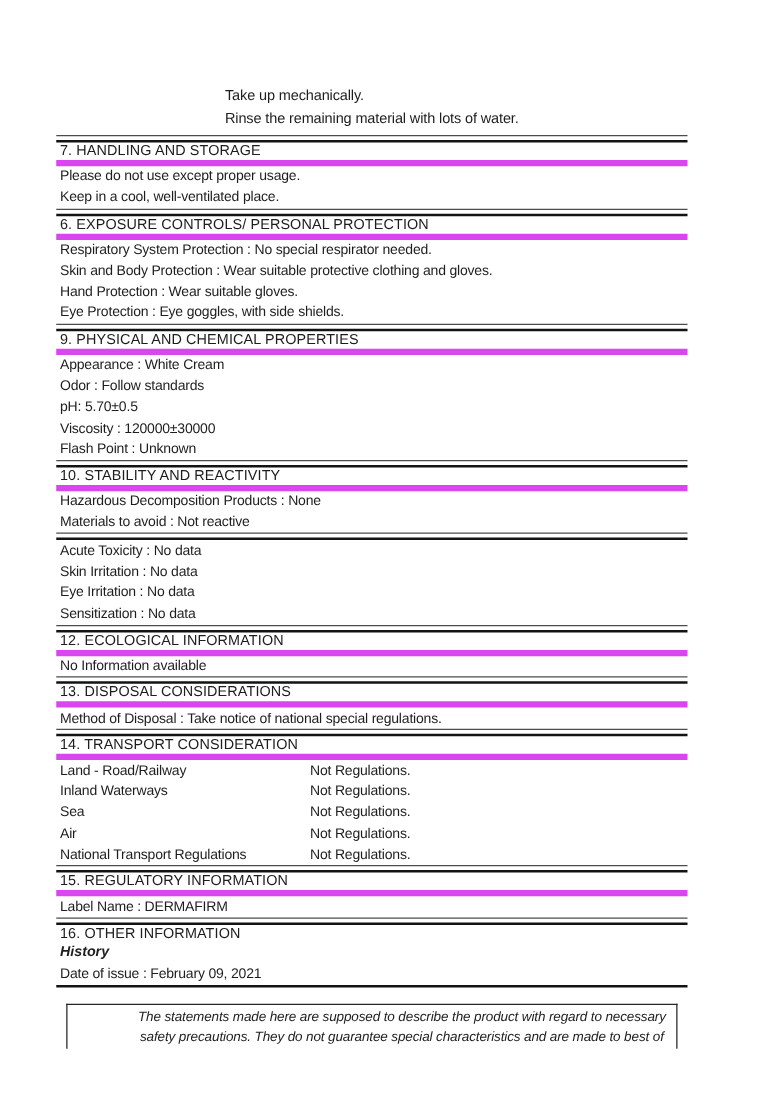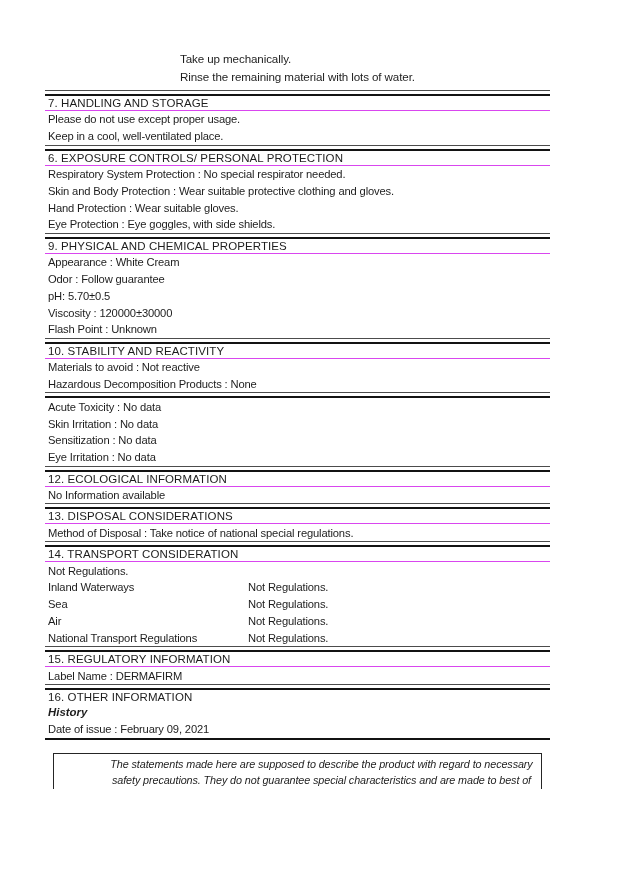--- a/index.html
+++ b/index.html
@@ -6,41 +6,41 @@
   body {
     width: 621px; height: 879px;
     background: #ffffff;
     font-family: "Liberation Sans", "DejaVu Sans", sans-serif;
     color: #1d1d1d;
     position: relative;
     overflow: hidden;
   }
   .doc {
     position: absolute;
-    left: 45px; top: 50px;
+    left: 45px; top: 68px;
     width: 505px;
   }
   
   .cont-wrap { margin-bottom: 4px; }
   .cont {
     margin-left: 135px;
     height: 18px; line-height: 18px;
     font-size: 11.6px; letter-spacing: -0.1px;
     white-space: nowrap;
   }
   
   .rule-double {
     height: 3px;
     border-top: 1px solid #4c4c4c;
     border-bottom: 2px solid #131313;
   }
   .sec-title {
     font-size: 11.5px; line-height: 13px;
     padding: 1px 0 0 3px;
-    border-bottom: 1px solid #d946ef;
+    border-bottom: 5px solid #d946ef;
     letter-spacing: 0.1px;
     white-space: nowrap;
   }
   .sec-title.no-underline { border-bottom: none; }
   .row {
     height: 16.8px;
     display: flex; align-items: center;
     padding-left: 3px;
     font-size: 11.2px; letter-spacing: -0.15px;
     white-space: nowrap;
@@ -83,47 +83,48 @@
   <div class="rule-double"></div>
   <div class="sec-title">6. EXPOSURE CONTROLS/ PERSONAL PROTECTION</div>
   <div class="row">Respiratory System Protection : No special respirator needed.</div>
   <div class="row">Skin and Body Protection : Wear suitable protective clothing and gloves.</div>
   <div class="row">Hand Protection : Wear suitable gloves.</div>
   <div class="row">Eye Protection : Eye goggles, with side shields.</div>
 
   <div class="rule-double"></div>
   <div class="sec-title">9. PHYSICAL AND CHEMICAL PROPERTIES</div>
   <div class="row">Appearance : White Cream</div>
-  <div class="row">Odor : Follow guarantee</div>
+  <div class="row">Odor : Follow standards</div>
   <div class="row">pH: 5.70±0.5</div>
   <div class="row">Viscosity : 120000±30000</div>
   <div class="row">Flash Point : Unknown</div>
 
   <div class="rule-double"></div>
   <div class="sec-title">10. STABILITY AND REACTIVITY</div>
+  <div class="row">Hazardous Decomposition Products : None</div>
   <div class="row">Materials to avoid : Not reactive</div>
-  <div class="row">Hazardous Decomposition Products : None</div>
 
   <div class="rule-double"></div>
   <div class="row">Acute Toxicity : No data</div>
   <div class="row">Skin Irritation : No data</div>
+  <div class="row">Eye Irritation : No data</div>
   <div class="row">Sensitization : No data</div>
-  <div class="row">Eye Irritation : No data</div>
 
   <div class="rule-double"></div>
   <div class="sec-title">12. ECOLOGICAL INFORMATION</div>
   <div class="row">No Information available</div>
 
   <div class="rule-double"></div>
   <div class="sec-title">13. DISPOSAL CONSIDERATIONS</div>
   <div class="row">Method of Disposal : Take notice of national special regulations.</div>
 
   <div class="rule-double"></div>
   <div class="sec-title">14. TRANSPORT CONSIDERATION</div>
   <div class="row">
+    <span class="col-label">Land - Road/Railway</span>
     <span class="col-value">Not Regulations.</span>
   </div>
   <div class="row">
     <span class="col-label">Inland Waterways</span>
     <span class="col-value">Not Regulations.</span>
   </div>
   <div class="row">
     <span class="col-label">Sea</span>
     <span class="col-value">Not Regulations.</span>
   </div>

